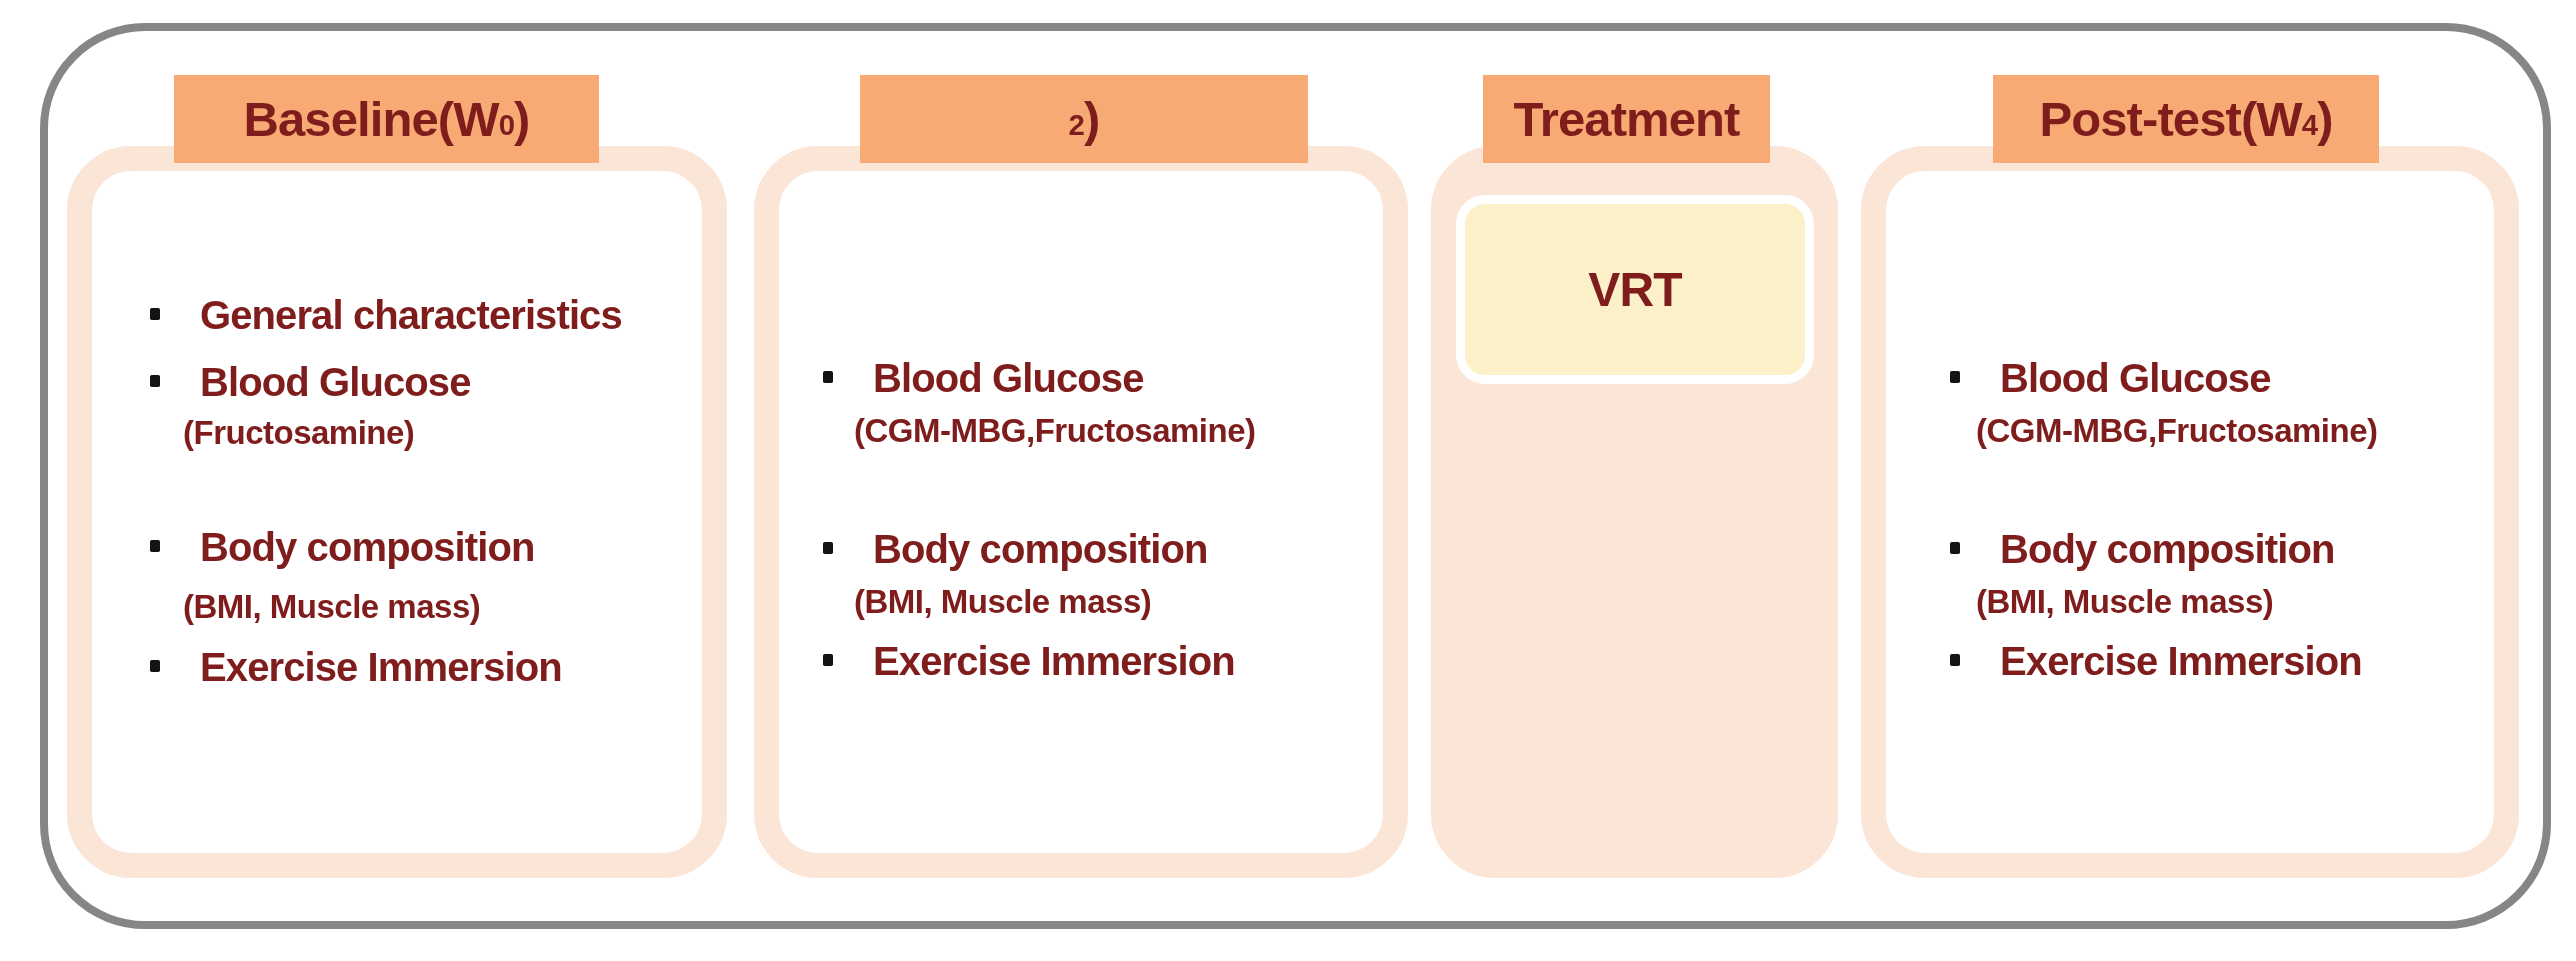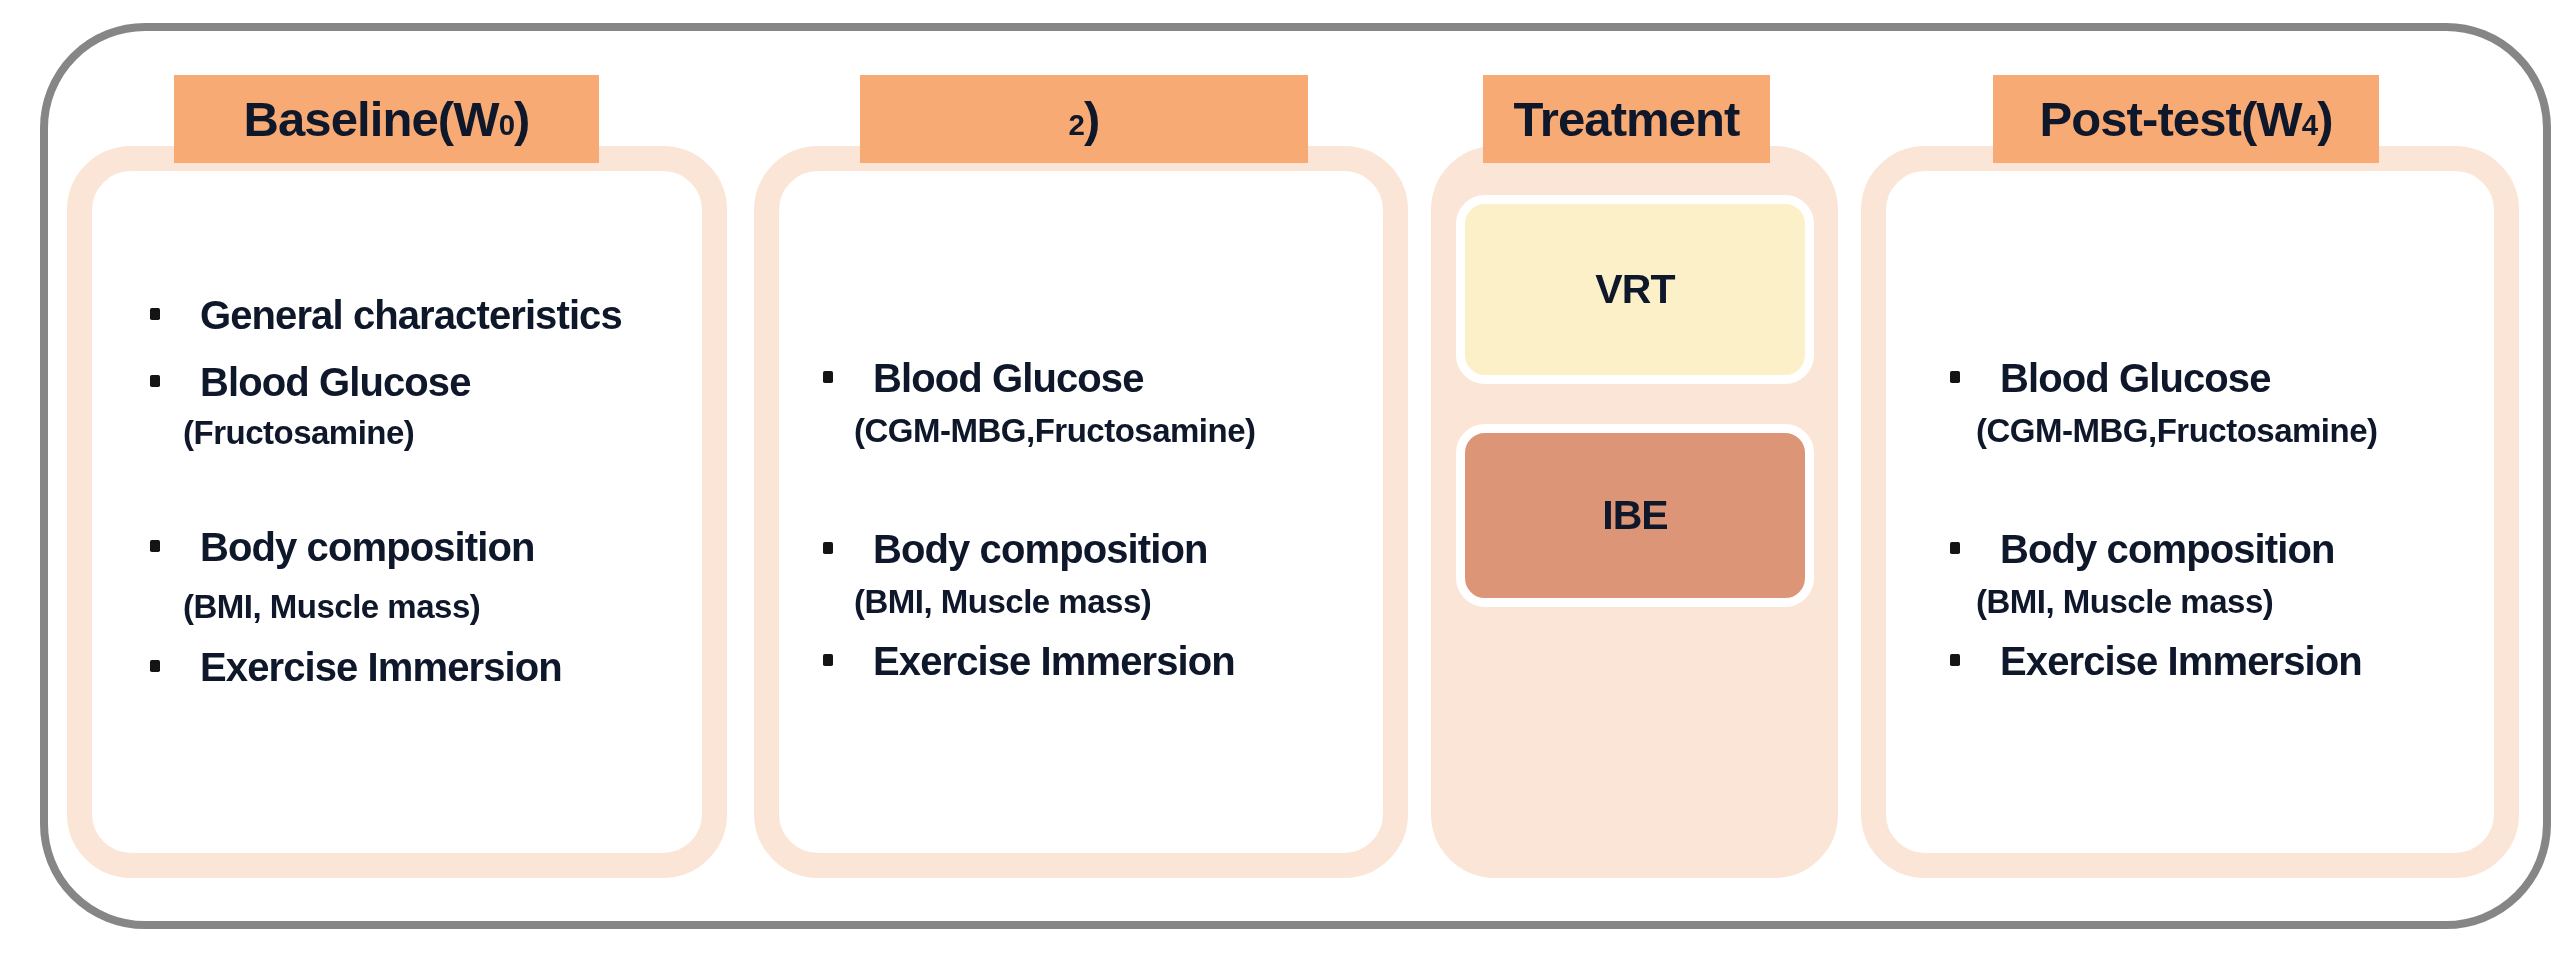--- a/index.html
+++ b/index.html
@@ -1,17 +1,17 @@
 <!DOCTYPE html>
 <html style="font-size:14.6px"><head>
 <meta charset="utf-8">
 <style>
   html,body{margin:0;padding:0;background:#ffffff;}
   .stage{position:relative;width:2576px;height:962px;background:#ffffff;
-         font-family:"Liberation Sans",sans-serif;color:#0f172a;overflow:hidden;}
+         font-family:"Liberation Sans",sans-serif;color:#7f1d1d;overflow:hidden;}
   .outer-frame{position:absolute;left:40px;top:23px;width:2511px;height:906px;
          box-sizing:border-box;border:8.2px solid #868686;border-radius:105px;background:#ffffff;}
   .hdr{position:absolute;top:75px;height:88px;background:#F8AA74;z-index:3;
        display:flex;align-items:center;justify-content:center;
        font-size:49px;font-weight:700;letter-spacing:-0.9px;white-space:nowrap;}
   .hdr .sub-script{font-size:0.60em;position:relative;top:0.22em;}
   #hdr-baseline{left:174px;width:425px;}
   #hdr-pretest{left:860px;width:448px;}
   #hdr-treatment{left:1483px;width:287px;justify-content:center;}
   #hdr-posttest{left:1993px;width:386px;}
@@ -49,21 +49,21 @@
   #panel-posttest .r1{left:64px;top:186px;}
   #panel-posttest .r2{left:90px;top:243px;}
   #panel-posttest .r3{left:64px;top:357px;}
   #panel-posttest .r4{left:90px;top:414px;}
   #panel-posttest .r5{left:64px;top:469px;}
 
   
   .treat-box{position:absolute;left:0;width:358px;box-sizing:border-box;
              border:9.1px solid #ffffff;border-radius:29px;
              display:flex;align-items:center;justify-content:center;
-             font-size:41px;font-weight:700;letter-spacing:-0.9px;}
+             font-size:48px;font-weight:700;letter-spacing:-0.9px;}
   #box-vrt{top:24px;height:189px;background:#FCF0C8;}
   #box-ibe{top:253px;height:183px;background:#DC9677;}
   #box-cg{top:493px;height:185px;background:#C2C0BF;}
 </style>
 </head>
 <body>
 
 <div class="stage">
   <div class="outer-frame"></div>
 
@@ -128,23 +128,20 @@
     <div class="line main-line r5">
       <span class="bullet"></span>
       <span class="txt">Exercise Immersion</span>
     </div>
   </div>
 
   <div class="panel" id="panel-treatment">
     <div class="treat-box" id="box-vrt">
       <span>VRT</span>
     </div>
-    <div class="treat-box" id="box-ibe">
-      <span>IBE</span>
-    </div>
   </div>
 
   <div class="panel" id="panel-posttest">
     <div class="line main-line r1">
       <span class="bullet"></span>
       <span class="txt">Blood Glucose</span>
     </div>
     <div class="line sub-line r2">
       <span class="txt">(CGM-MBG,Fructosamine)</span>
     </div>

